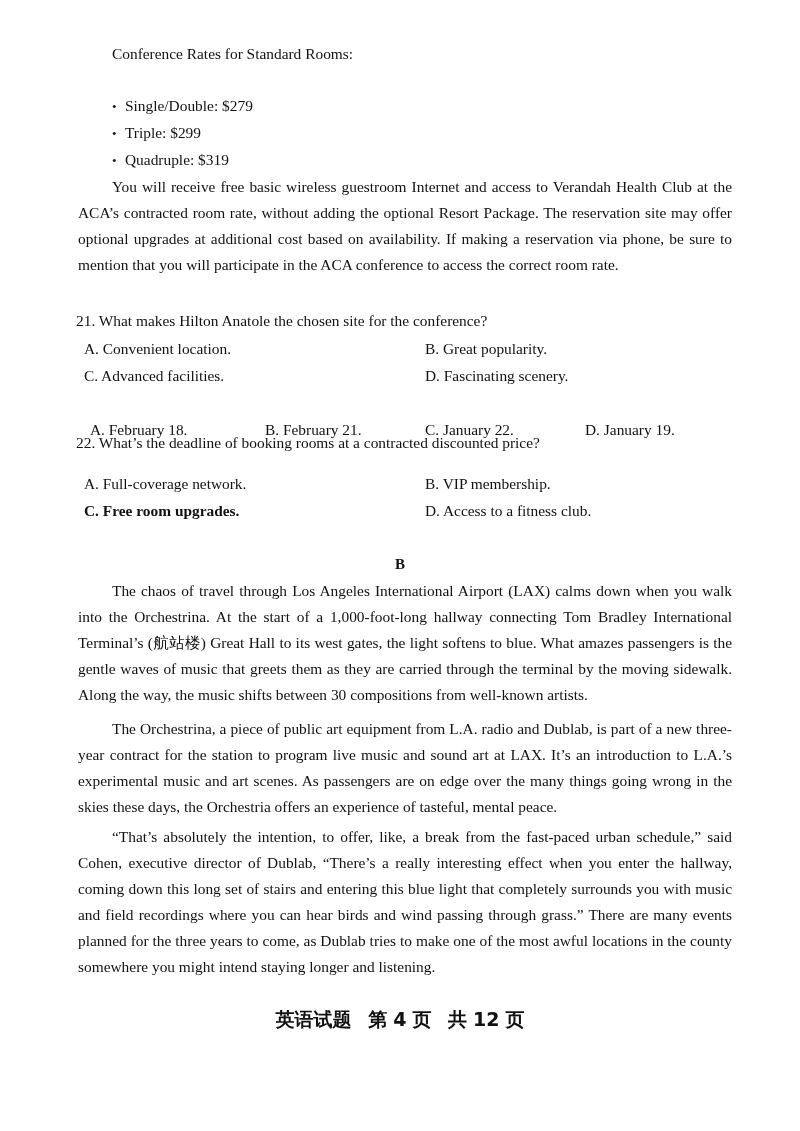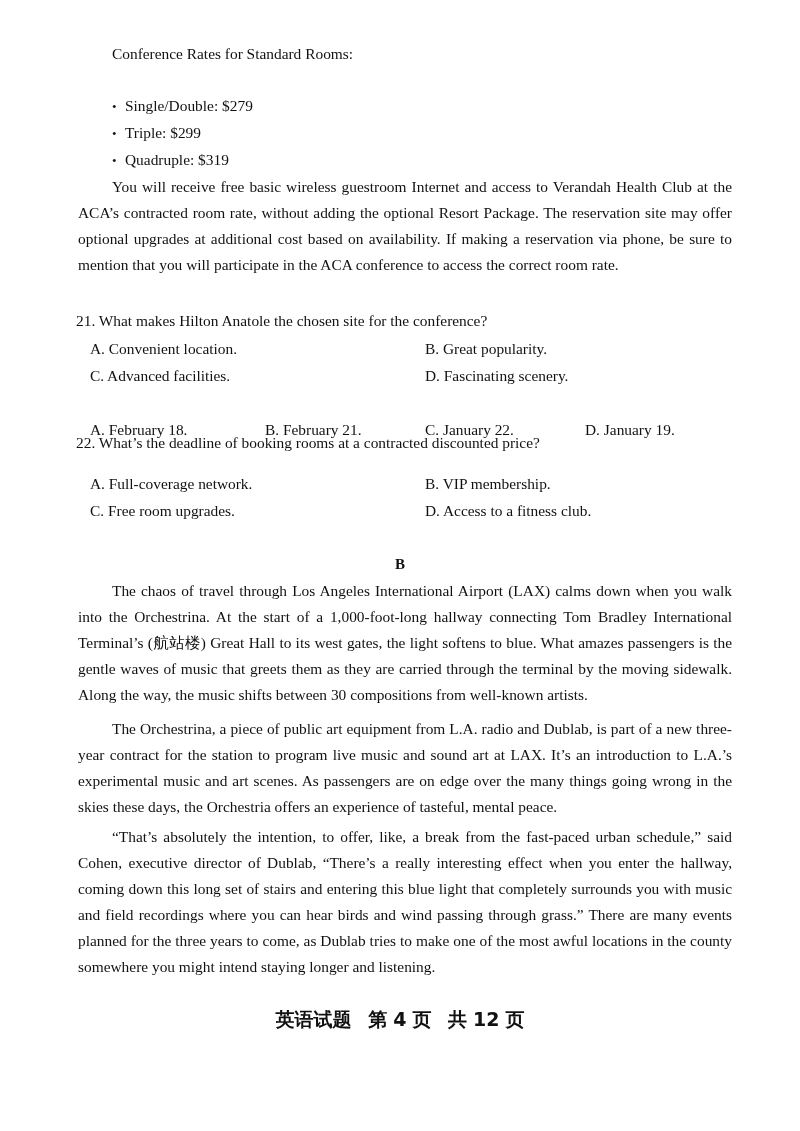--- a/index.html
+++ b/index.html
@@ -33,21 +33,21 @@
       line-height: 26px;
       text-indent: 34px;
       margin: 0;
     }
     .para.p1 { top: 174px; }
     .para.pb1 { top: 578px; }
     .para.pb2 { top: 716px; }
     .para.pb3 { top: 824px; }
     .question { left: 76px; }
     .opt { }
-    .col-a { left: 90px; }
+    .col-a { left: 84px; }
     .col-b2 { left: 425px; }
     .q22-a { left: 90px; }
     .q22-b { left: 265px; }
     .q22-c { left: 425px; }
     .q22-d { left: 585px; }
     .section-b {
       left: 0; width: 800px; text-align: center;
       top: 556px; font-weight: bold; font-size: 15px;
     }
     .footer {
@@ -84,21 +84,21 @@
   <div class="abs opt col-b2" style="top:367px;">D. Fascinating scenery.</div>
 
   <div class="abs question" style="top:394px;margin-top:40px;">22. What’s the deadline of booking rooms at a contracted discounted price?</div>
   <div class="abs opt q22-a" style="top:421px;">A. February 18.</div>
   <div class="abs opt q22-b" style="top:421px;">B. February 21.</div>
   <div class="abs opt q22-c" style="top:421px;">C. January 22.</div>
   <div class="abs opt q22-d" style="top:421px;">D. January 19.</div>
 
   <div class="abs opt col-a" style="top:475px;">A. Full-coverage network.</div>
   <div class="abs opt col-b2" style="top:475px;">B. VIP membership.</div>
-  <div class="abs opt col-a" style="top:502px;">C. Free room upgrades.</div>
+  <div class="abs opt col-a" style="top:502px;font-weight:bold;">C. Free room upgrades.</div>
   <div class="abs opt col-b2" style="top:502px;">D. Access to a fitness club.</div>
 
   <div class="abs section-b">B</div>
 
   <p class="para pb1">The chaos of travel through Los Angeles International Airport (LAX) calms down when you walk into the Orchestrina. At the start of a 1,000-foot-long hallway connecting Tom Bradley International Terminal’s (航站楼) Great Hall to its west gates, the light softens to blue. What amazes passengers is the gentle waves of music that greets them as they are carried through the terminal by the moving sidewalk. Along the way, the music shifts between 30 compositions from well-known artists.</p>
   <p class="para pb2">The Orchestrina, a piece of public art equipment from L.A. radio and Dublab, is part of a new three-year contract for the station to program live music and sound art at LAX. It’s an introduction to L.A.’s experimental music and art scenes. As passengers are on edge over the many things going wrong in the skies these days, the Orchestria offers an experience of tasteful, mental peace.</p>
   <p class="para pb3">“That’s absolutely the intention, to offer, like, a break from the fast-paced urban schedule,” said Cohen, executive director of Dublab, “There’s a really interesting effect when you enter the hallway, coming down this long set of stairs and entering this blue light that completely surrounds you with music and field recordings where you can hear birds and wind passing through grass.” There are many events planned for the three years to come, as Dublab tries to make one of the most awful locations in the county somewhere you might intend staying longer and listening.</p>
 
   <div class="abs footer">
     <span>英语试题</span>

